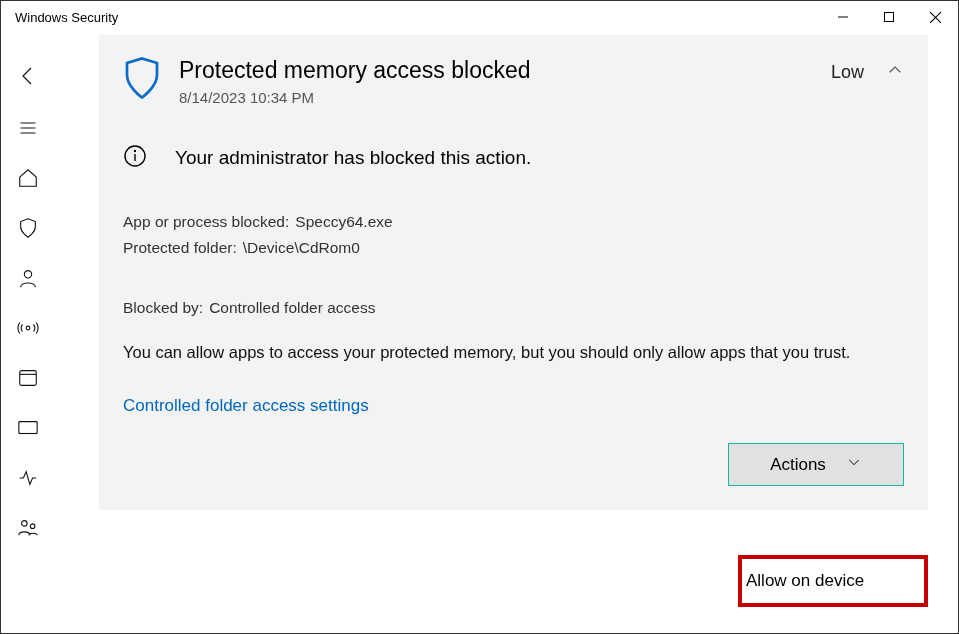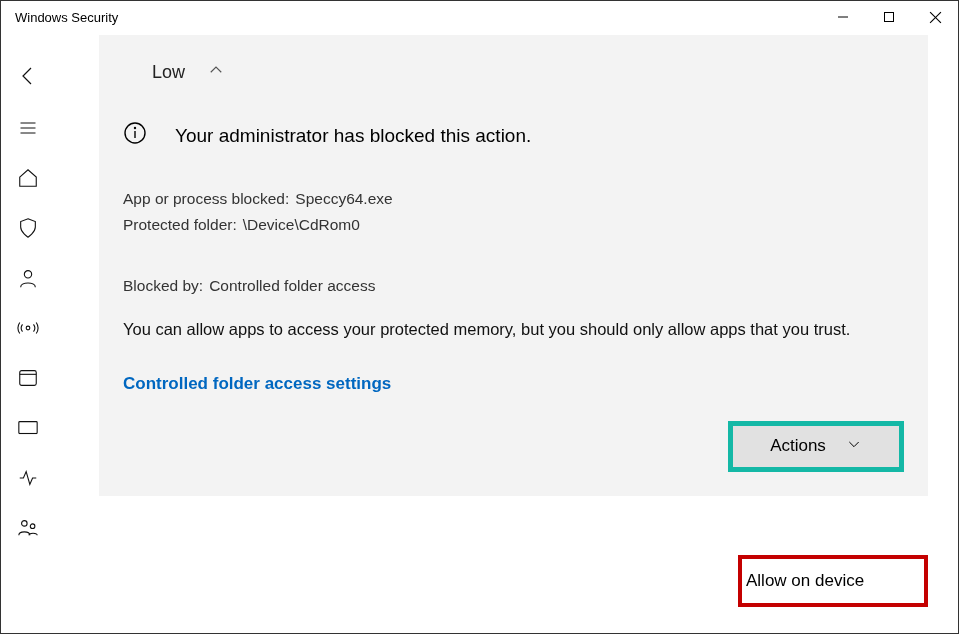--- a/index.html
+++ b/index.html
@@ -152,30 +152,29 @@
       font-size: 16.5px;
       color: #111;
       line-height: 1.5;
     }
     .link {
       color: #0067c0;
       font-size: 17px;
       margin-top: 28px;
       cursor: pointer;
       display: inline-block;
-      font-weight: bold;
     }
     .actions-row {
       display: flex;
       justify-content: flex-end;
       margin-top: 22px;
     }
     .actions-btn {
       background: #e1e1e1;
-      border: 5px solid #14b8a6;
+      border: 1px solid #14b8a6;
       padding: 10px 24px;
       font-size: 17px;
       display: flex;
       align-items: center;
       gap: 20px;
       cursor: pointer;
       min-width: 176px;
       justify-content: center;
     }
     .actions-btn svg {
@@ -283,20 +282,31 @@
           <path d="M2 20 C2 15 14 15 14 20"></path>
           <path d="M13 20 C13 17 22 17 22 20"></path>
         </svg>
     </div>
   </div>
 
   <div class="main">
     <div class="truncated-top"></div>
     <div class="card">
       <div class="card-header">
+        <div class="card-header-left">
+          <span class="shield-icon">
+            <svg width="38" height="42" viewBox="0 0 24 28">
+                <path d="M12 1 L22 4 V12 C22 20 12 27 12 27 C12 27 2 20 2 12 V4 Z"></path>
+              </svg>
+          </span>
+          <div>
+            <div class="card-title">Protected memory access blocked</div>
+            <div class="card-timestamp">8/14/2023 10:34 PM</div>
+          </div>
+        </div>
         <div class="card-header-right">
           <span class="severity">Low</span>
           <span class="chevron-collapse">
             <svg width="18" height="18" viewBox="0 0 24 24">
                 <polyline points="5 15 12 8 19 15"></polyline>
               </svg>
           </span>
         </div>
       </div>
 

